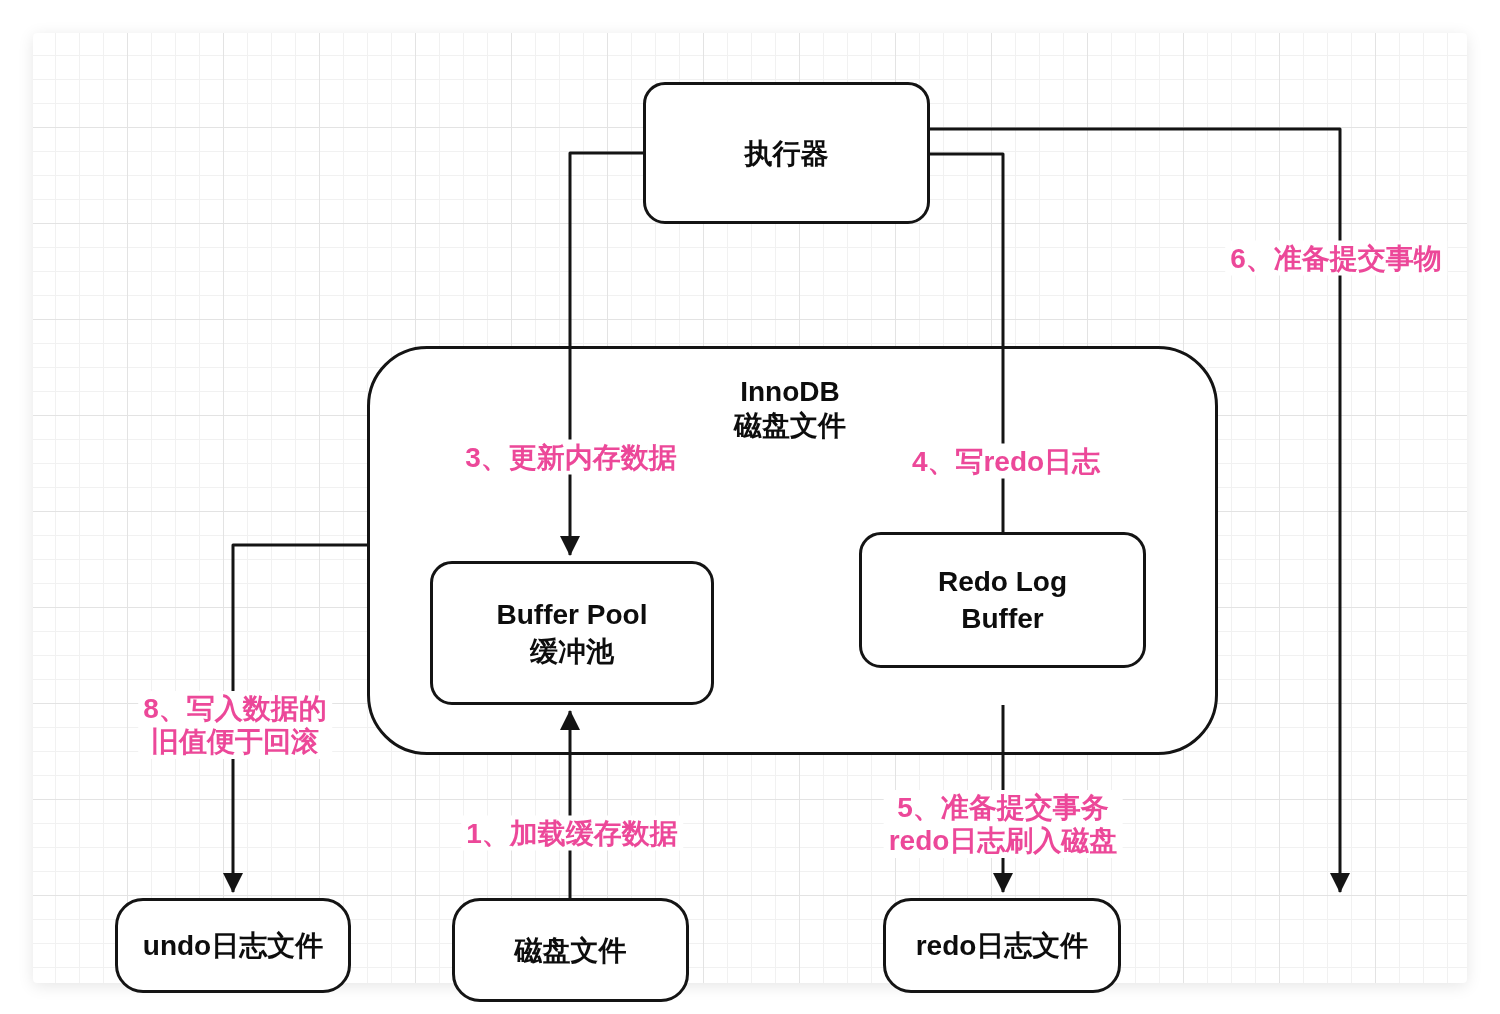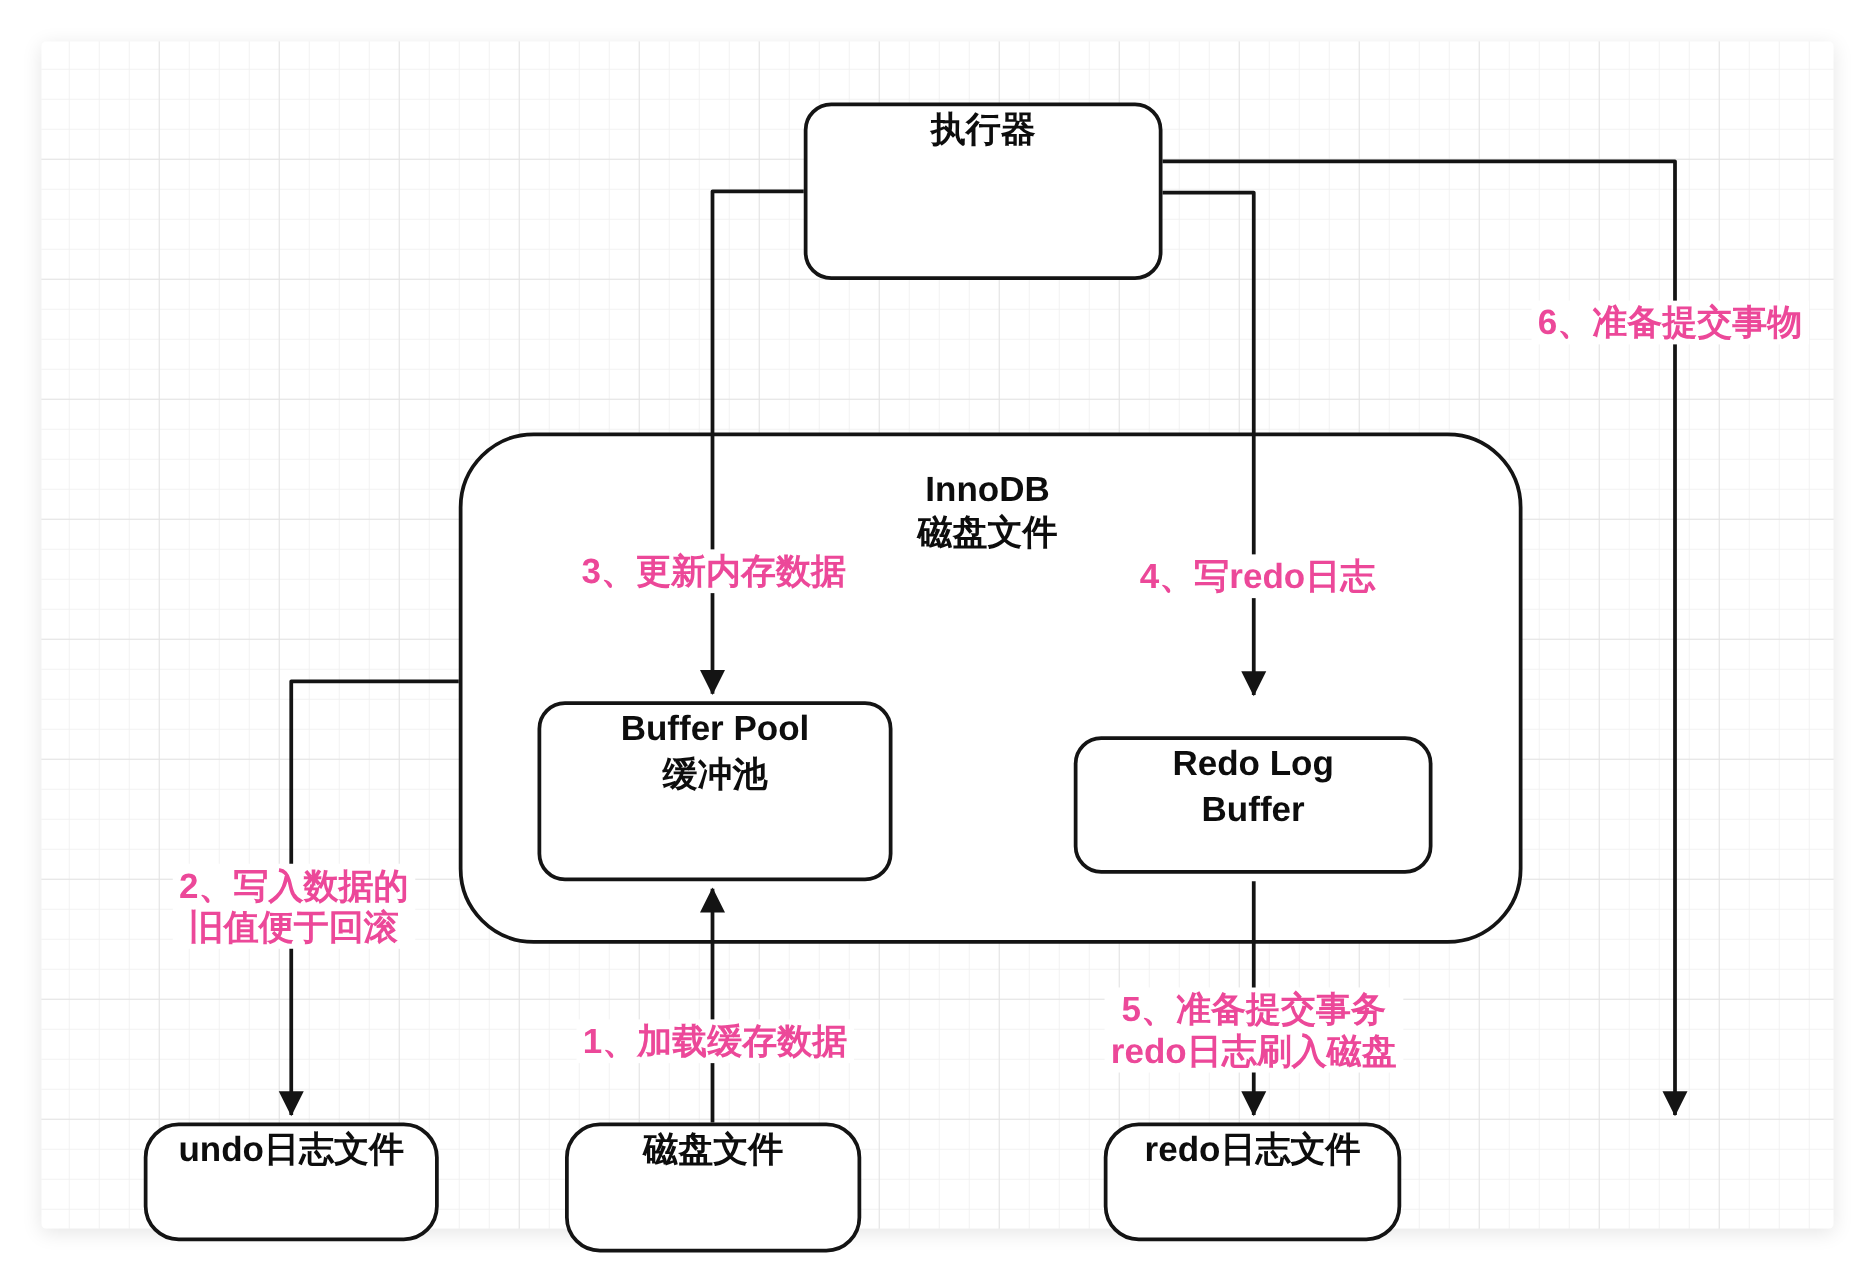--- a/index.html
+++ b/index.html
@@ -27,21 +27,21 @@
   }
 
   .edges { position: absolute; left: 0; top: 0; width: 1500px; height: 1014px; }
 
   
   .node {
     position: absolute;
     background: #ffffff;
     border: 3px solid #141414;
     display: flex; flex-direction: column;
-    align-items: center; justify-content: flex-start;
+    align-items: center; justify-content: center;
     text-align: center;
     color: #0d0d0d;
     font-size: 28px; font-weight: 600;
     line-height: 37px;
     white-space: nowrap;
   }
   .node.big-r { border-radius: 22px; }
   .node.small-r { border-radius: 28px; }
 
   .innodb-container {
@@ -98,21 +98,21 @@
         <path d="M 970 672 L 970 859" fill="none" stroke="#141414" stroke-width="3" marker-end="url(#arrow)"></path>
 
         <path d="M 897 96 L 1307 96 L 1307 859" fill="none" stroke="#141414" stroke-width="3" stroke-linejoin="round" marker-end="url(#arrow)"></path>
       </g>
     </svg>
 
     <div class="edge-label" style="left:539px; top:800px;">
       <span>1、加载缓存数据</span>
     </div>
     <div class="edge-label" style="left:202px; top:692px;">
-      <span>2、写入数据的</span>
+      <span>8、写入数据的</span>
       <span>旧值便于回滚</span>
     </div>
     <div class="edge-label" style="left:538px; top:424px;">
       <span>3、更新内存数据</span>
     </div>
     <div class="edge-label" style="left:973px; top:428px;">
       <span>4、写redo日志</span>
     </div>
     <div class="edge-label" style="left:970px; top:791px;">
       <span>5、准备提交事务</span>
@@ -129,21 +129,21 @@
 
     <div class="node big-r" style="left:610px; top:49px; width:287px; height:142px;">
       <span>执行器</span>
     </div>
 
     <div class="node big-r" style="left:397px; top:528px; width:284px; height:144px;">
       <span>Buffer Pool</span>
       <span>缓冲池</span>
     </div>
 
-    <div class="node big-r" style="left:826px; top:556px; width:287px; height:110px;">
+    <div class="node big-r" style="left:826px; top:499px; width:287px; height:136px;">
       <span>Redo Log</span>
       <span>Buffer</span>
     </div>
 
     <div class="node small-r" style="left:82px; top:865px; width:236px; height:95px;">
       <span>undo日志文件</span>
     </div>
 
     <div class="node small-r" style="left:419px; top:865px; width:237px; height:104px;">
       <span>磁盘文件</span>

